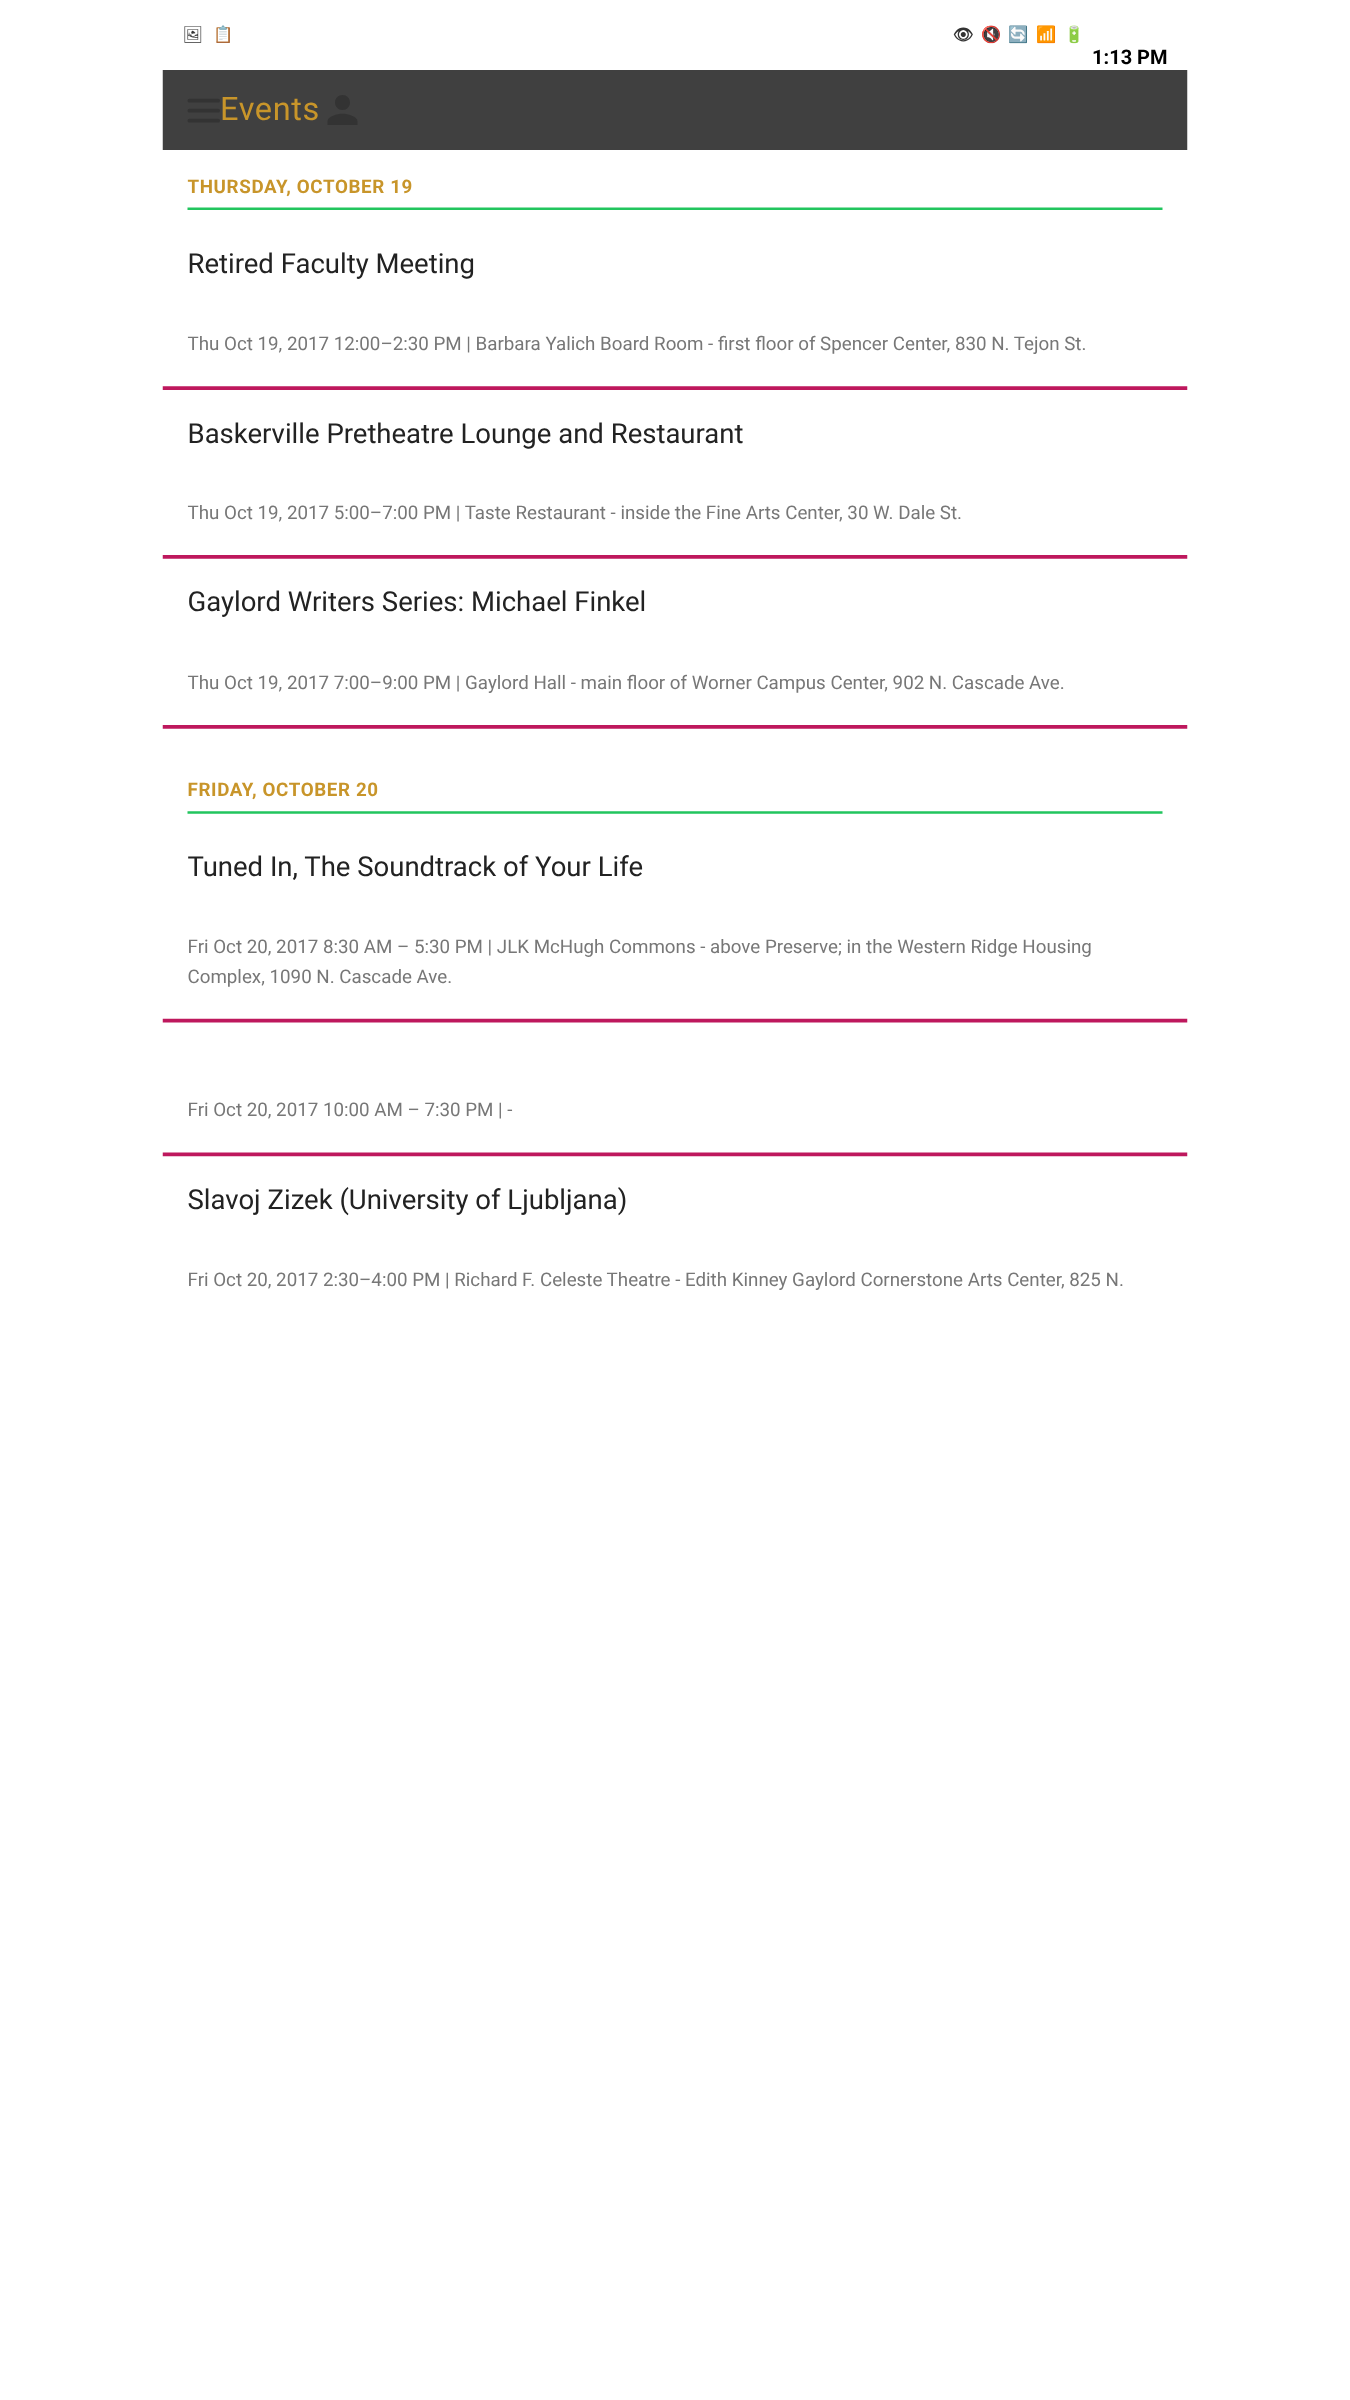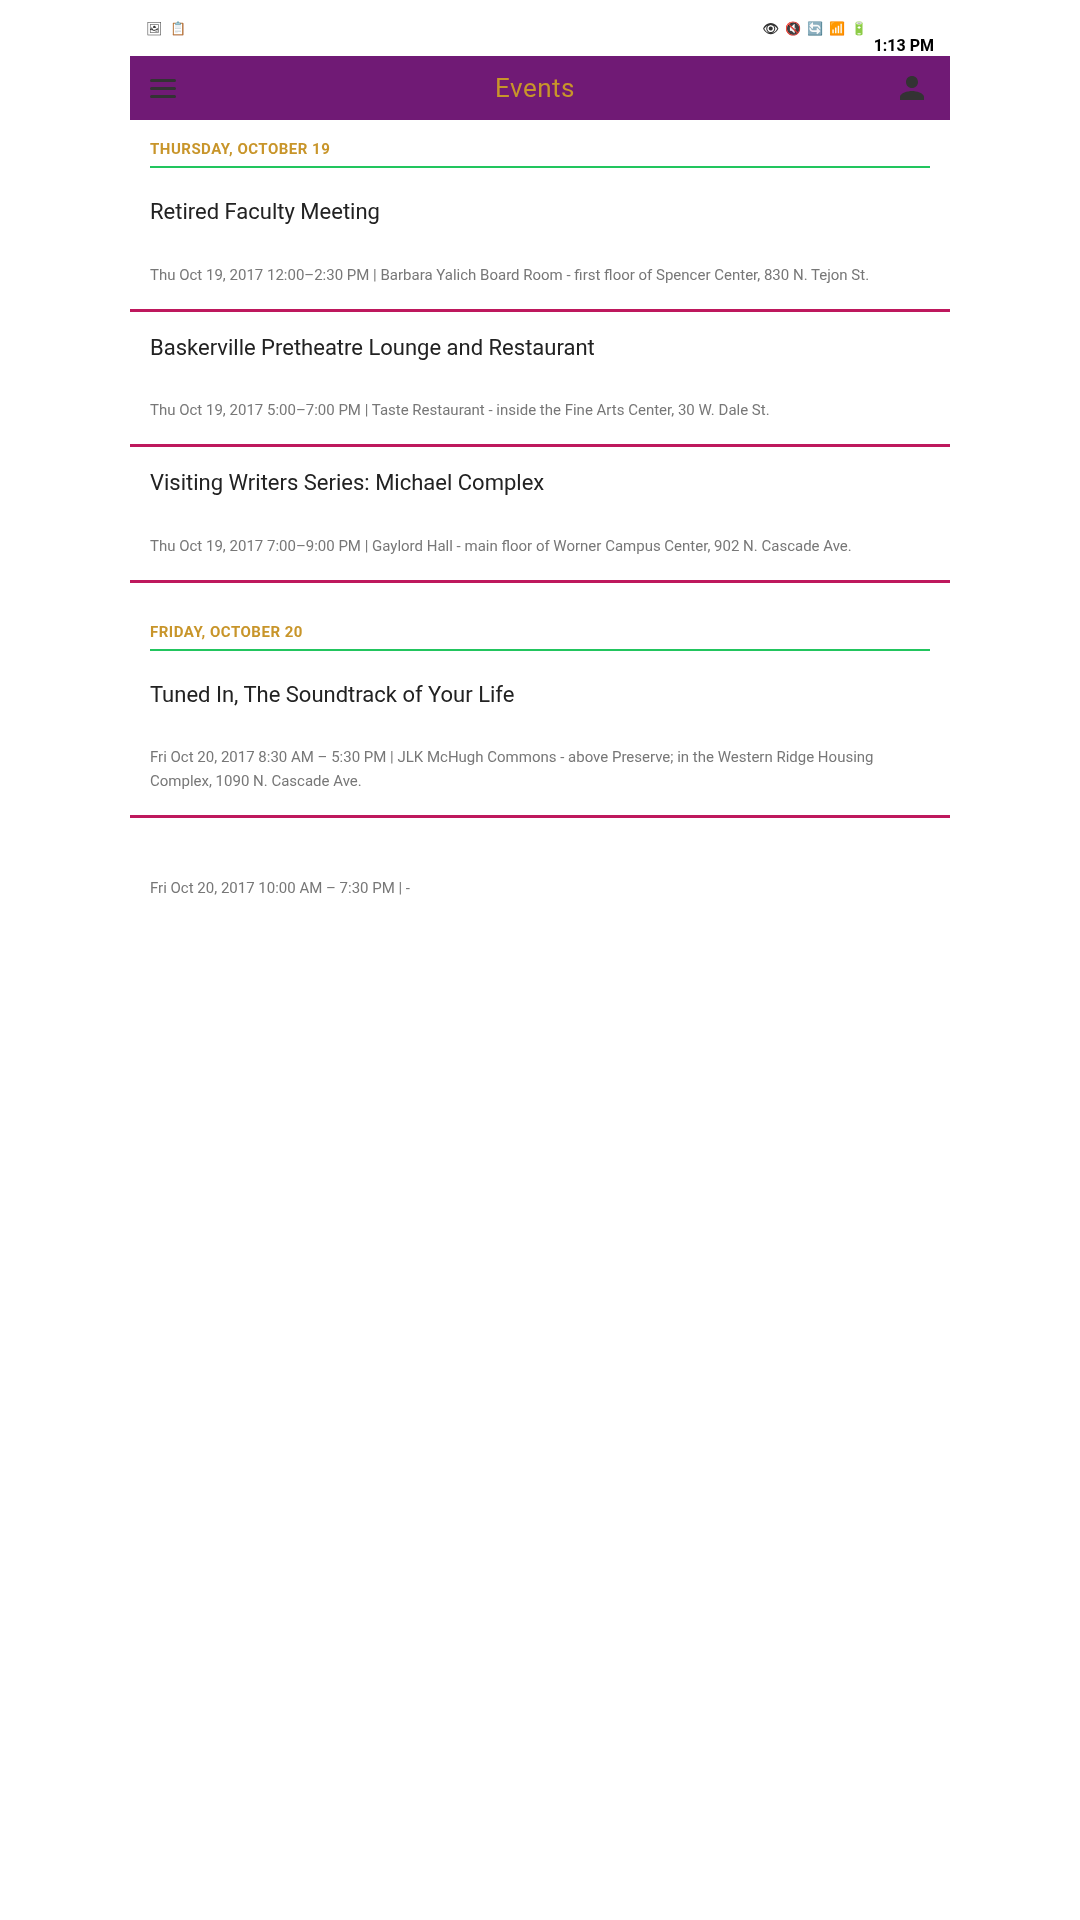--- a/index.html
+++ b/index.html
@@ -51,23 +51,22 @@
       font-size: 16px;
       font-weight: 700;
       color: #000;
       margin-top: 34px;
     }
 
     
     .header {
       display: flex;
       align-items: center;
-      justify-content: space-between;
       padding: 14px 20px;
-      background: #701a75;
+      background: #404040;
       border-bottom: none;
     }
 
     .hamburger-icon {
       display: flex;
       flex-direction: column;
       gap: 5px;
       cursor: pointer;
     }
 
@@ -186,27 +185,31 @@
     </div>
     <div class="event-item">
       <div class="event-title">Retired Faculty Meeting</div>
       <div class="event-details">Thu Oct 19, 2017 12:00–2:30 PM  |  Barbara Yalich Board Room - first floor of Spencer Center, 830 N. Tejon St.</div>
     </div>
     <div class="event-item">
       <div class="event-title">Baskerville Pretheatre Lounge and Restaurant</div>
       <div class="event-details">Thu Oct 19, 2017 5:00–7:00 PM  |  Taste Restaurant - inside the Fine Arts Center, 30 W. Dale St.</div>
     </div>
     <div class="event-item">
-      <div class="event-title">Visiting Writers Series: Michael Complex</div>
+      <div class="event-title">Gaylord Writers Series: Michael Finkel</div>
       <div class="event-details">Thu Oct 19, 2017 7:00–9:00 PM  |  Gaylord Hall - main floor of Worner Campus Center, 902 N. Cascade Ave.</div>
     </div>
     <div class="section-spacer"></div>
     <div class="date-section">
       <span class="date-label">FRIDAY, OCTOBER 20</span>
     </div>
     <div class="event-item">
       <div class="event-title">Tuned In, The Soundtrack of Your Life</div>
       <div class="event-details">Fri Oct 20, 2017 8:30 AM – 5:30 PM  |  JLK McHugh Commons - above Preserve; in the Western Ridge Housing Complex, 1090 N. Cascade Ave.</div>
     </div>
     <div class="event-item">
       <div class="event-details">Fri Oct 20, 2017 10:00 AM – 7:30 PM  |  -</div>
     </div>
+    <div class="event-item">
+      <div class="event-title">Slavoj Zizek (University of Ljubljana)</div>
+      <div class="event-details">Fri Oct 20, 2017 2:30–4:00 PM  |  Richard F. Celeste Theatre - Edith Kinney Gaylord Cornerstone Arts Center, 825 N.</div>
+    </div>
   </div>
 
 </body></html>

